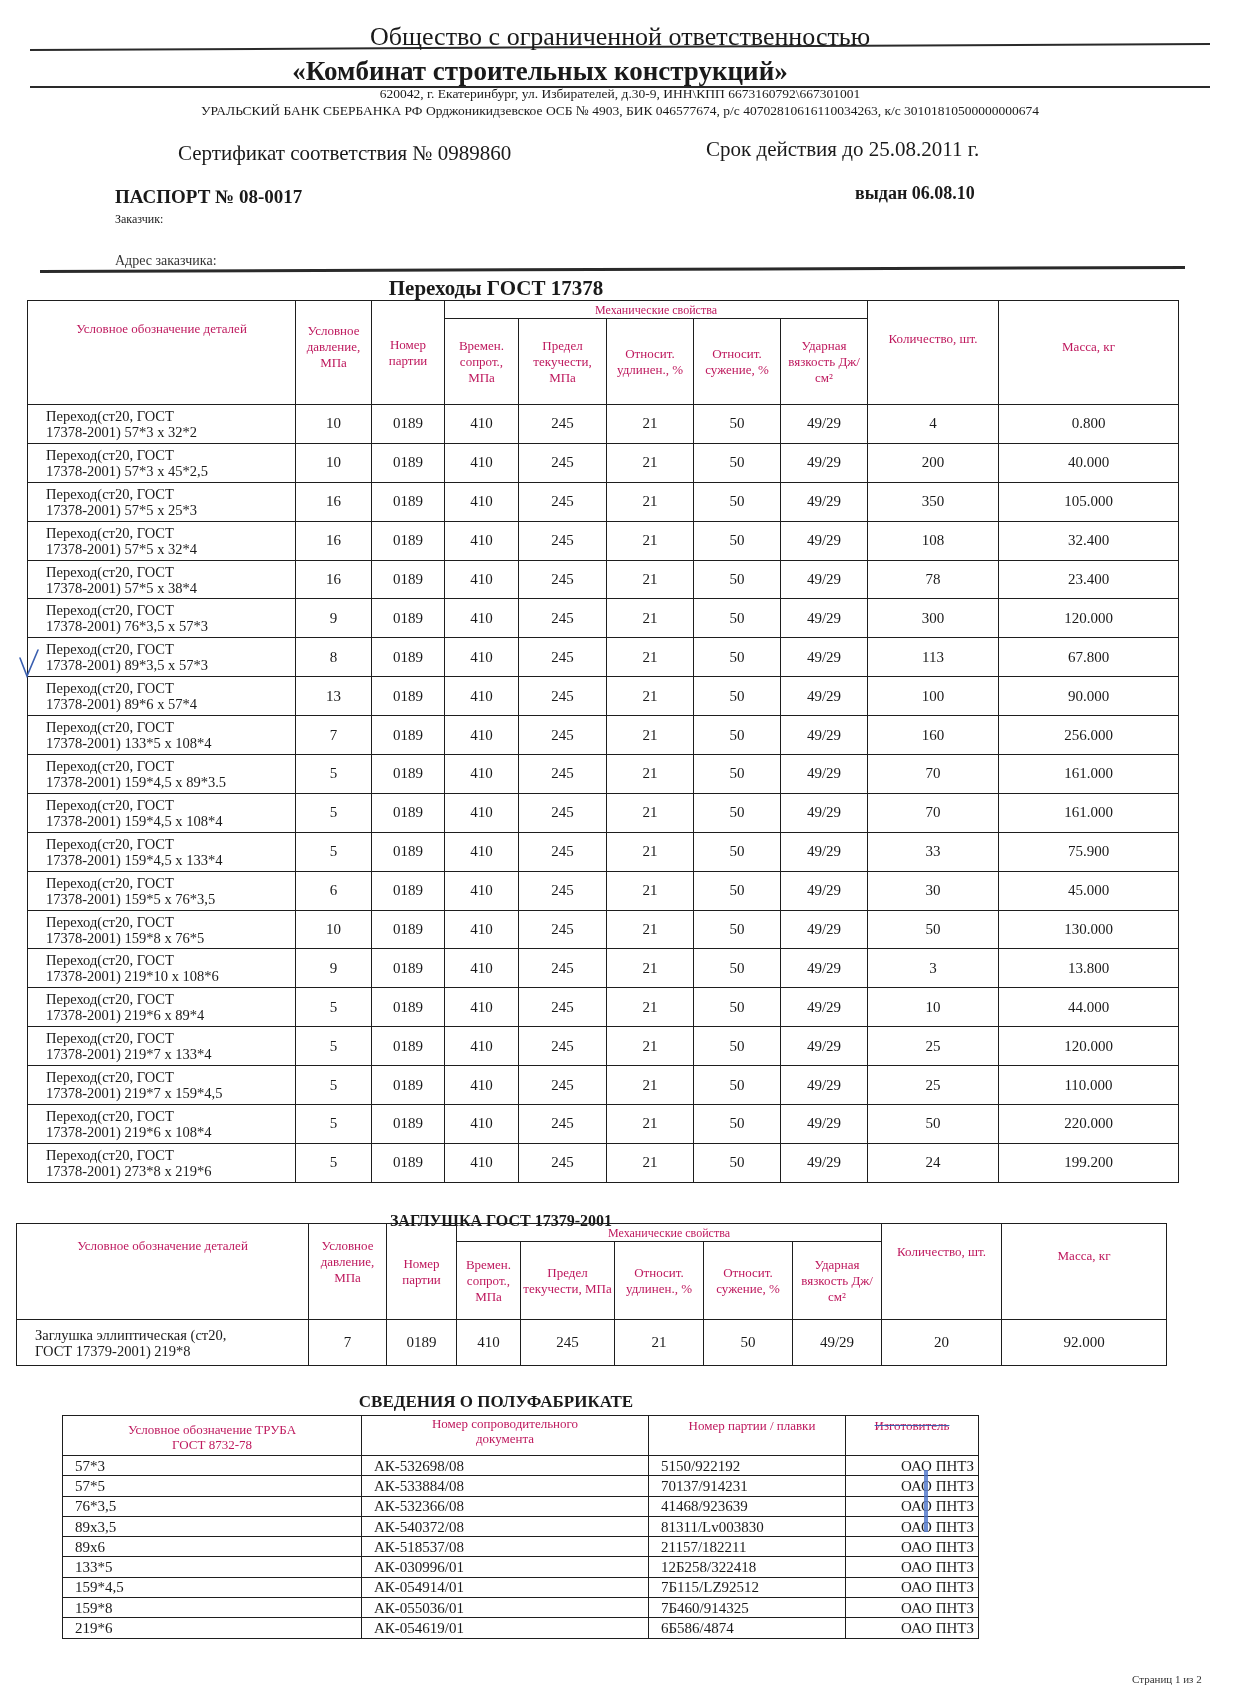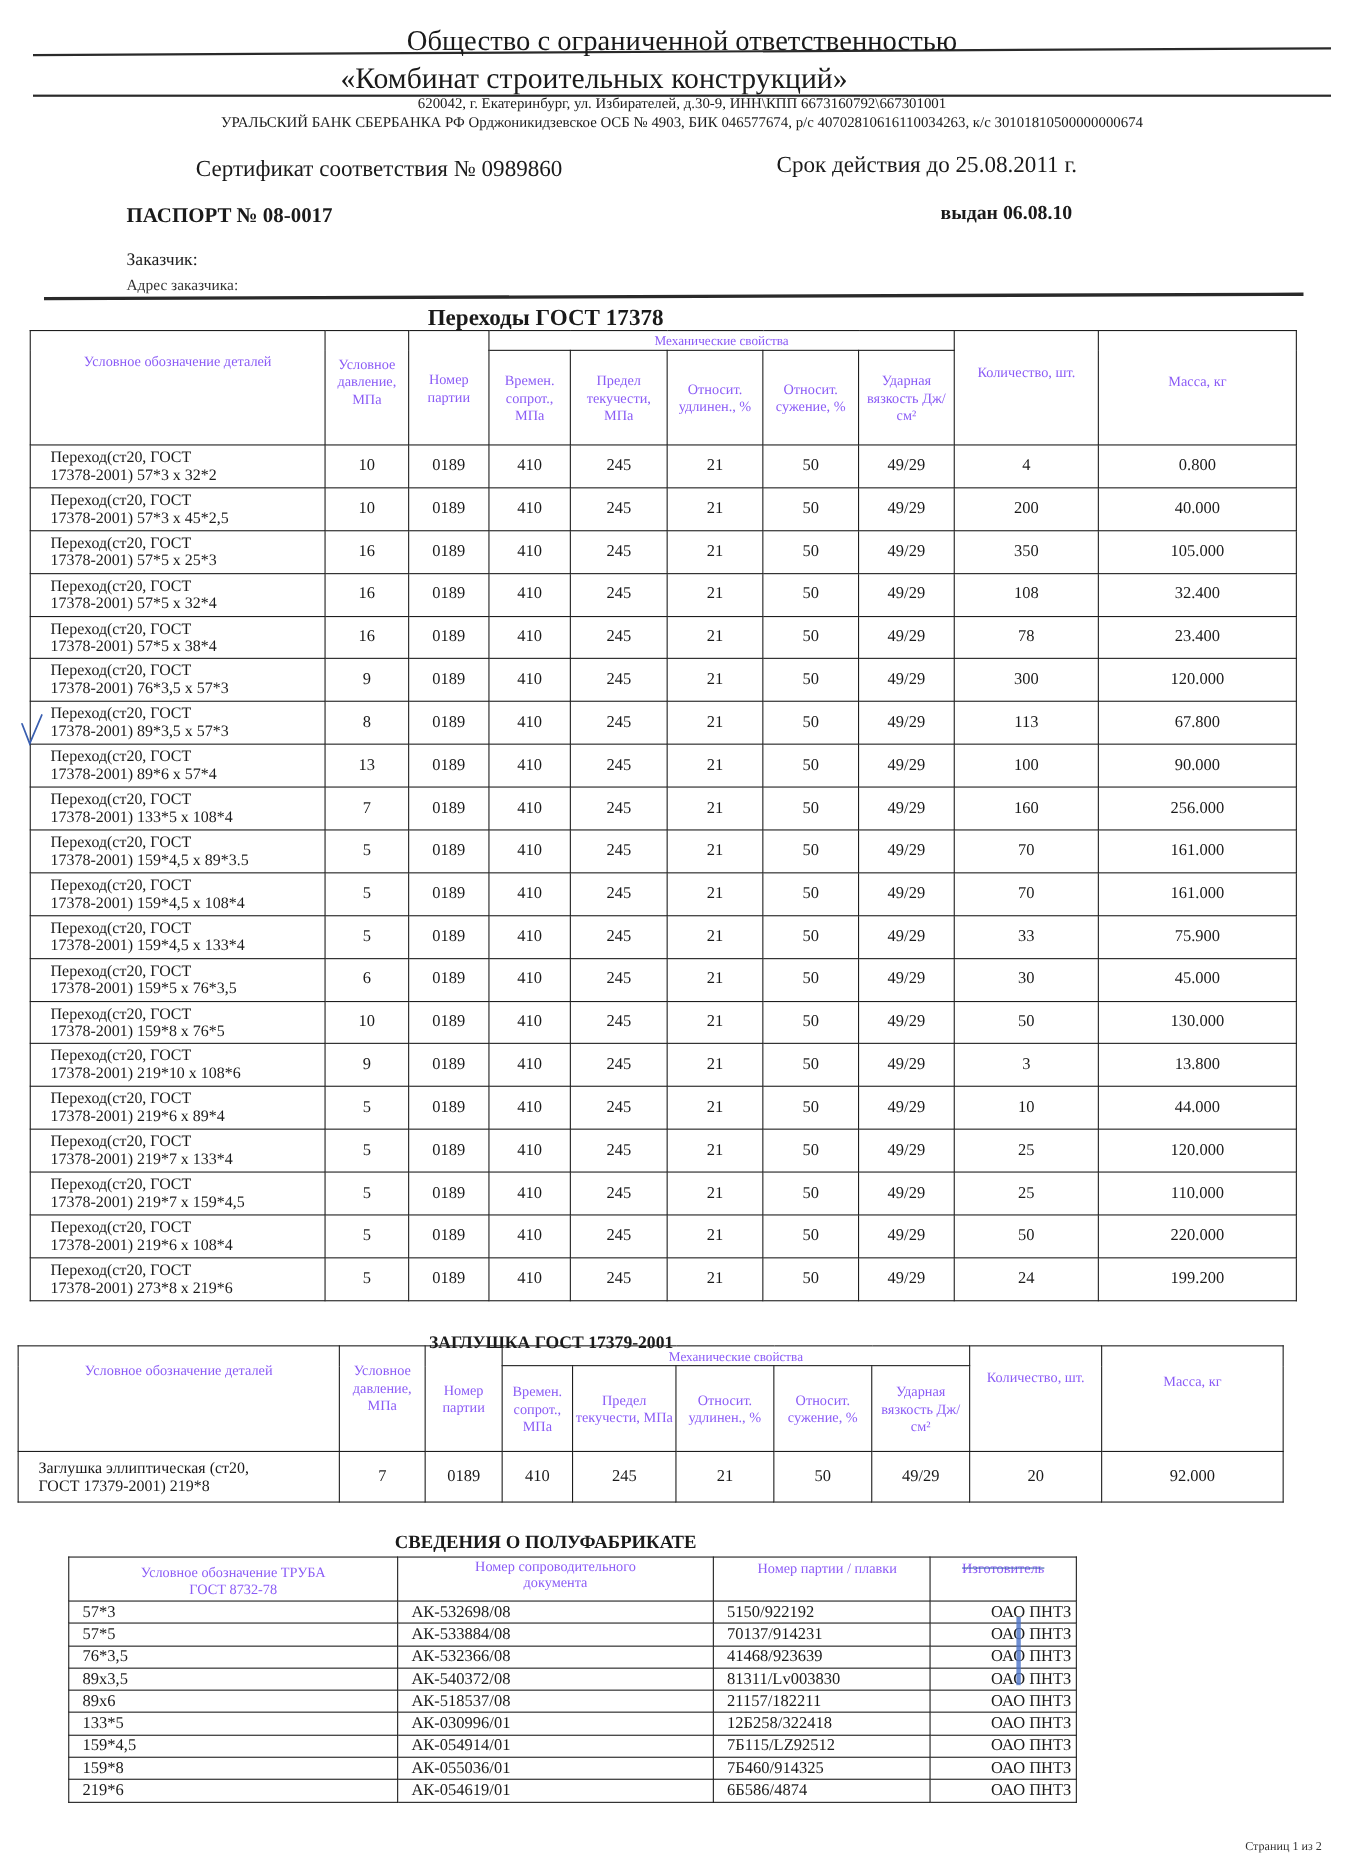--- a/index.html
+++ b/index.html
@@ -3,36 +3,36 @@
 <meta charset="utf-8">
 <style>
   * { box-sizing: border-box; margin: 0; padding: 0; }
   html, body { width: 1240px; height: 1694px; background: #ffffff; }
   body { position: relative; font-family: "Liberation Serif", "DejaVu Serif", serif; color: #1a1a1a; overflow: hidden; }
 
   .hr { position: absolute; height: 2px; background: #2a2a2a; }
   .abs { position: absolute; white-space: nowrap; }
 
   #org-line1 { left: 0; width: 1240px; top: 22px; text-align: center; font-size: 26px; }
-  #org-line2 { left: 0; width: 1080px; top: 56px; text-align: center; font-size: 27px; font-weight: normal; }
+  #org-line2 { left: 0; width: 1080px; top: 56px; text-align: center; font-size: 27px; font-weight: bold; }
   #addr { left: 0; width: 1240px; top: 86px; text-align: center; font-size: 13.5px; }
   #bank { left: 0; width: 1240px; top: 103px; text-align: center; font-size: 13.5px; }
 
   #cert { left: 178px; top: 141px; font-size: 21px; }
   #valid { left: 706px; top: 137px; font-size: 21px; }
   #passport { left: 115px; top: 186px; font-size: 19px; font-weight: bold; }
   #issued { left: 855px; top: 183px; font-size: 18px; font-weight: bold; }
-  #customer { left: 115px; top: 228px; font-size: 16px; }
+  #customer { left: 115px; top: 212px; font-size: 12px; }
   #customer-addr { left: 115px; top: 253px; font-size: 14px; color: #333; }
 
   .section-title { position: absolute; left: 0; width: 992px; text-align: center; font-weight: bold; }
 
   table { position: absolute; border-collapse: collapse; table-layout: fixed; }
   td, th { border: 1.3px solid #1e1e1e; font-weight: normal; text-align: center; vertical-align: middle; overflow: hidden; }
-  th { font-size: 13px; line-height: 16px; vertical-align: top; padding-top: 4px; color: #8b5cf6; }
+  th { font-size: 13px; line-height: 16px; vertical-align: top; padding-top: 4px; color: #be185d; }
   th.mech { font-size: 12px; padding-top: 0; vertical-align: middle; }
   th.desc { padding-top: 20px; }
   th.mid { vertical-align: middle; padding-top: 0; }
   td { font-size: 15px; }
   td.name { text-align: left; padding-left: 18px; font-size: 14.5px; line-height: 16px; }
 
   #t1 { left: 27px; top: 300px; width: 1151px; }
   #t1 tbody tr { height: 38.9px; }
   #t2 { left: 16px; top: 1223px; width: 1150px; }
   #t3 { left: 62px; top: 1415px; width: 916px; }

